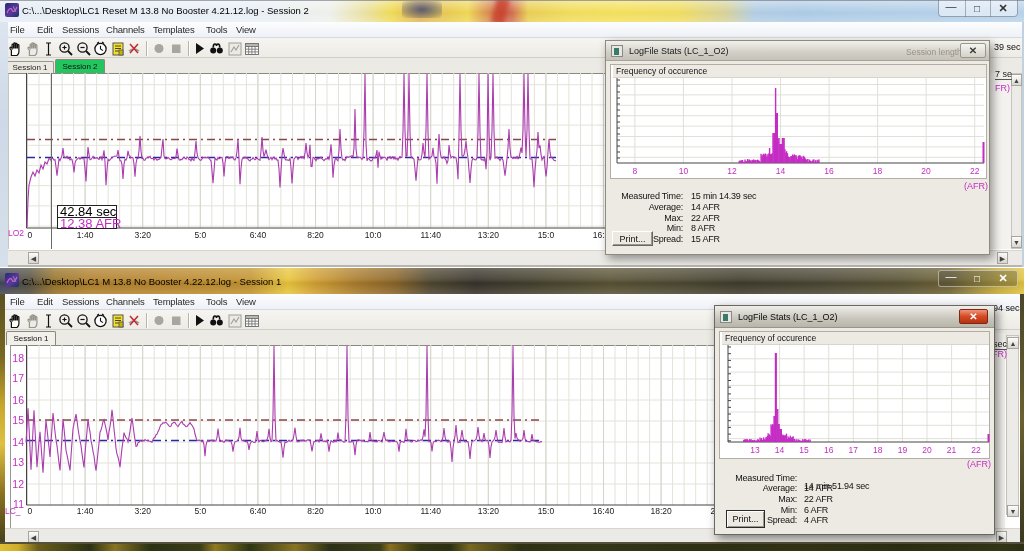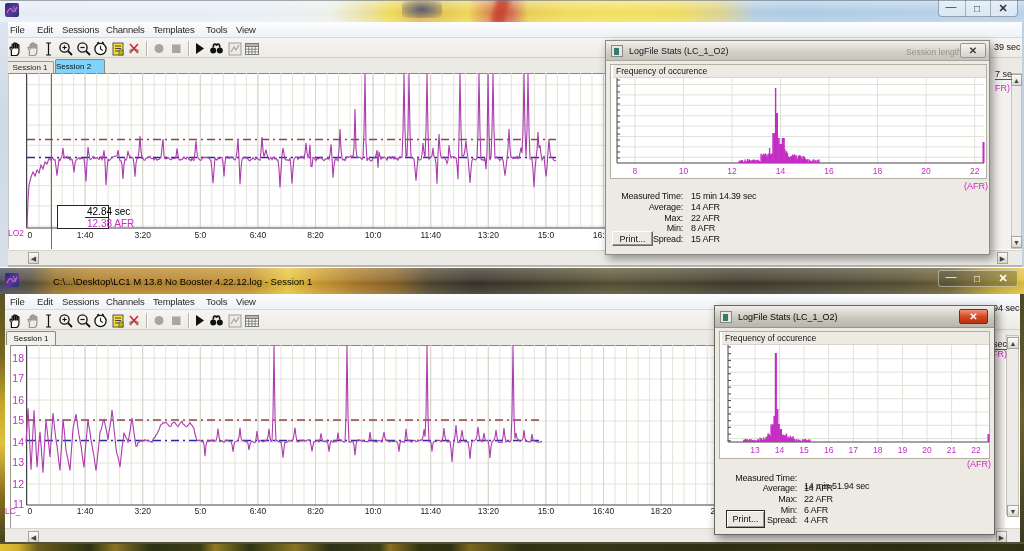--- a/index.html
+++ b/index.html
@@ -18,20 +18,21 @@
         #e2eaf4 0px,#e6edf5 250px,#eceee8 330px,#e8dc90 368px,#eed63e 392px,#dca83c 420px,#e2bc3a 438px,#ecd23e 468px,#c64e34 500px,#cc5a36 512px,#e6c83c 528px,#f0d846 570px,#f2dc48 620px,#eed84e 680px,#d2cc8a 725px,#a8c6e0 755px,#a2c4e2 800px,#a8c8e4 880px,#aecce6 1024px);">
   </div>
   <div class="abs" style="left:402px;top:1px;width:40px;height:17px;background:radial-gradient(ellipse at 50% 50%, rgba(40,56,120,.72), rgba(40,56,120,.25) 70%, transparent);border-radius:4px;"></div>
   <div class="abs" style="left:494px;top:-2px;width:13px;height:26px;background:rgba(200,62,40,.75);transform:rotate(14deg);filter:blur(2px);"></div>
   <div class="abs" style="left:5px;top:3px;width:14px;height:14px;background:linear-gradient(135deg,#28287a,#5a3a9a 55%,#203068);border-radius:2px;overflow:hidden;">
      <svg width="14" height="14">
         <path d="M2 10 Q5 3 7 7 Q9 11 12 4" stroke="#d060d0" stroke-width="1.3" fill="none"></path>
         <path d="M8 3 L11 9" stroke="#88a" stroke-width="1"></path>
       </svg>
   </div>
+  <div class="abs nw" style="left:22px;top:5px;font-size:9.5px;color:#000;">C:\...\Desktop\LC1 Reset M 13.8 No Booster 4.21.12.log - Session 2</div>
   <div class="abs" style="left:938px;top:0px;width:80px;height:17px;background:rgba(250,252,255,.55);border:1px solid rgba(90,100,115,.55);border-top:none;border-radius:0 0 4px 4px;"></div>
   <div class="abs" style="left:938px;top:2px;width:26px;height:13px;color:#333;font-size:11px;text-align:center;line-height:9px;">―</div>
   <div class="abs" style="left:964px;top:2px;width:26px;height:13px;color:#333;font-size:10px;text-align:center;line-height:13px;">□</div>
   <div class="abs" style="left:990px;top:2px;width:26px;height:13px;color:#333;font-size:11px;text-align:center;line-height:13px;font-weight:bold;">✕</div>
   <div class="abs" style="left:964.5px;top:0;width:1px;height:17px;background:rgba(90,100,115,.45);"></div>
   <div class="abs" style="left:989.5px;top:0;width:1px;height:17px;background:rgba(90,100,115,.45);"></div>
 
   <div class="abs" style="left:0;top:22px;width:1024px;height:16px;background:linear-gradient(#fcfdfe,#eef1f6);border-bottom:1px solid #d5d8de;">
     <div style="position:absolute;left:0;top:2px;width:300px;font-size:9.5px;letter-spacing:-0.2px;color:#2a2a2a;">
         <span style="position:absolute;left:10px;">File</span>
@@ -96,24 +97,24 @@
           </g>
           <g transform="translate(245,1)">
             <rect x="0.5" y="1.5" width="13" height="11" fill="#fff" stroke="#777" stroke-width="1"></rect>
             <path d="M0.5 4.5H13.5 M0.5 7.2H13.5 M0.5 9.9H13.5 M3.7 1.5V12.5 M6.9 1.5V12.5 M10.1 1.5V12.5" stroke="#777" stroke-width=".9"></path>
             <rect x="0.5" y="1.5" width="13" height="3" fill="#b8b6b0" stroke="#777" stroke-width="1"></rect>
           </g>
         </svg></div>
   </div>
   <div class="abs" style="left:0;top:58px;width:1024px;height:15px;background:#eceae4;">
     <div class="abs nw" style="left:6px;top:3px;width:48px;height:12px;background:#ece9e2;border:1px solid #9a978e;border-bottom:none;border-radius:2px 2px 0 0;font-size:8px;line-height:11px;text-align:center;color:#222;overflow:hidden;">Session 1</div>
-    <div class="abs nw" style="left:55px;top:1px;width:50px;height:14px;background:#7dd3fc;border:1px solid #8a877e;border-bottom:none;border-radius:2px 2px 0 0;font-size:8px;line-height:13px;text-align:left;color:#111;overflow:hidden;">Session 2</div>
+    <div class="abs nw" style="left:55px;top:1px;width:50px;height:14px;background:#22c55e;border:1px solid #8a877e;border-bottom:none;border-radius:2px 2px 0 0;font-size:8px;line-height:13px;text-align:center;color:#111;overflow:hidden;">Session 2</div>
   </div>
   <div class="abs" style="left:8px;top:73px;width:1003px;height:176px;background:#fff;border-top:1px solid #8a887f;border-left:1px solid #c8c5bc;"></div>
-  <div class="abs" style="left:57px;top:205px;width:52px;height:24px;border:1px solid #222;background:#fff;font-size:10px;z-index:3;padding-left:27px;">
+  <div class="abs" style="left:57px;top:205px;width:60px;height:24px;border:1px solid #222;background:#fff;font-size:13px;z-index:3;">
      <div class="nw" style="padding:0 2px;border-bottom:1px solid #222;color:#000;height:11.5px;line-height:11.5px;">42.84 sec</div>
      <div class="nw" style="padding:0 2px;color:#c42cc4;height:11px;line-height:11px;text-align:center;">12.38 AFR</div>
   </div>
   <div class="abs" style="left:985px;top:73px;width:26px;height:176px;background:#f4f2ee;border-left:1px solid #c8c5bc;"></div>
   <div class="abs nw" style="left:995px;top:69px;font-size:9px;color:#222;border-bottom:1px solid #555;z-index:3;">7 se</div>
   <div class="abs nw" style="left:995px;top:83px;font-size:9px;color:#c42cc4;z-index:3;">FR)</div>
   <div class="abs" style="left:1011px;top:73px;width:11px;height:176px;background:#ecebe7;border:1px solid #c8c5bc;"></div>
   <div class="abs" style="left:1011px;top:74px;width:11px;height:12px;background:linear-gradient(#fdfdfc,#d8d6d0);border:1px solid #a8a59c;font-size:7px;text-align:center;line-height:11px;color:#444;">▲</div>
   <div class="abs" style="left:1011px;top:236px;width:11px;height:12px;background:linear-gradient(#fdfdfc,#d8d6d0);border:1px solid #a8a59c;font-size:7px;text-align:center;line-height:11px;color:#444;">▼</div>
   <div class="abs nw" style="left:994px;top:42px;font-size:9px;color:#111;z-index:1;">39 sec</div>
@@ -131,21 +132,21 @@
       linear-gradient(rgba(255,255,255,.25) 0%,rgba(255,255,255,.10) 42%,rgba(0,0,0,.06) 58%,rgba(255,255,255,.12) 100%),
       linear-gradient(to right,
         #44485a 0px,#55503e 30px,#967228 55px,#b0802c 90px,#b8862e 160px,#c2922e 250px,#e8c63c 288px,#d2a032 315px,#aa7c2c 355px,#8a6428 395px,#4e4630 430px,#37332a 475px,#46422e 540px,#585234 610px,#4c4832 680px,#403c2c 740px,#4a4634 820px,#585234 900px,#6e6234 950px,#c4aa38 998px,#e2c442 1024px);">
   </div>
   <div class="abs" style="left:5px;top:6px;width:14px;height:14px;background:linear-gradient(135deg,#28287a,#5a3a9a 55%,#203068);border-radius:2px;overflow:hidden;">
      <svg width="14" height="14">
         <path d="M2 10 Q5 3 7 7 Q9 11 12 4" stroke="#d060d0" stroke-width="1.3" fill="none"></path>
         <path d="M8 3 L11 9" stroke="#88a" stroke-width="1"></path>
       </svg>
   </div>
-  <div class="abs nw" style="left:22px;top:9px;font-size:9.5px;color:#000;margin-left:31px;">C:\...\Desktop\LC1 M 13.8 No Booster 4.22.12.log - Session 1</div>
+  <div class="abs nw" style="left:22px;top:9px;font-size:9.5px;color:#000;">C:\...\Desktop\LC1 M 13.8 No Booster 4.22.12.log - Session 1</div>
   <div class="abs" style="left:938px;top:3px;width:80px;height:17px;background:rgba(70,70,60,.35);border:1px solid rgba(255,255,255,.45);border-radius:3px;"></div>
   <div class="abs" style="left:938px;top:5px;width:26px;height:13px;color:#fff;font-size:11px;text-align:center;line-height:9px;">―</div>
   <div class="abs" style="left:964px;top:5px;width:26px;height:13px;color:#fff;font-size:10px;text-align:center;line-height:13px;">□</div>
   <div class="abs" style="left:990px;top:5px;width:26px;height:13px;color:#fff;font-size:11px;text-align:center;line-height:13px;font-weight:bold;">✕</div>
 
   <div class="abs" style="left:0;top:27px;width:1024px;height:16px;background:linear-gradient(#fcfdfe,#eef1f6);border-bottom:1px solid #d5d8de;">
     <div style="position:absolute;left:0;top:2px;width:300px;font-size:9.5px;letter-spacing:-0.2px;color:#2a2a2a;">
         <span style="position:absolute;left:10px;">File</span>
         <span style="position:absolute;left:37px;">Edit</span>
         <span style="position:absolute;left:62px;">Sessions</span>

